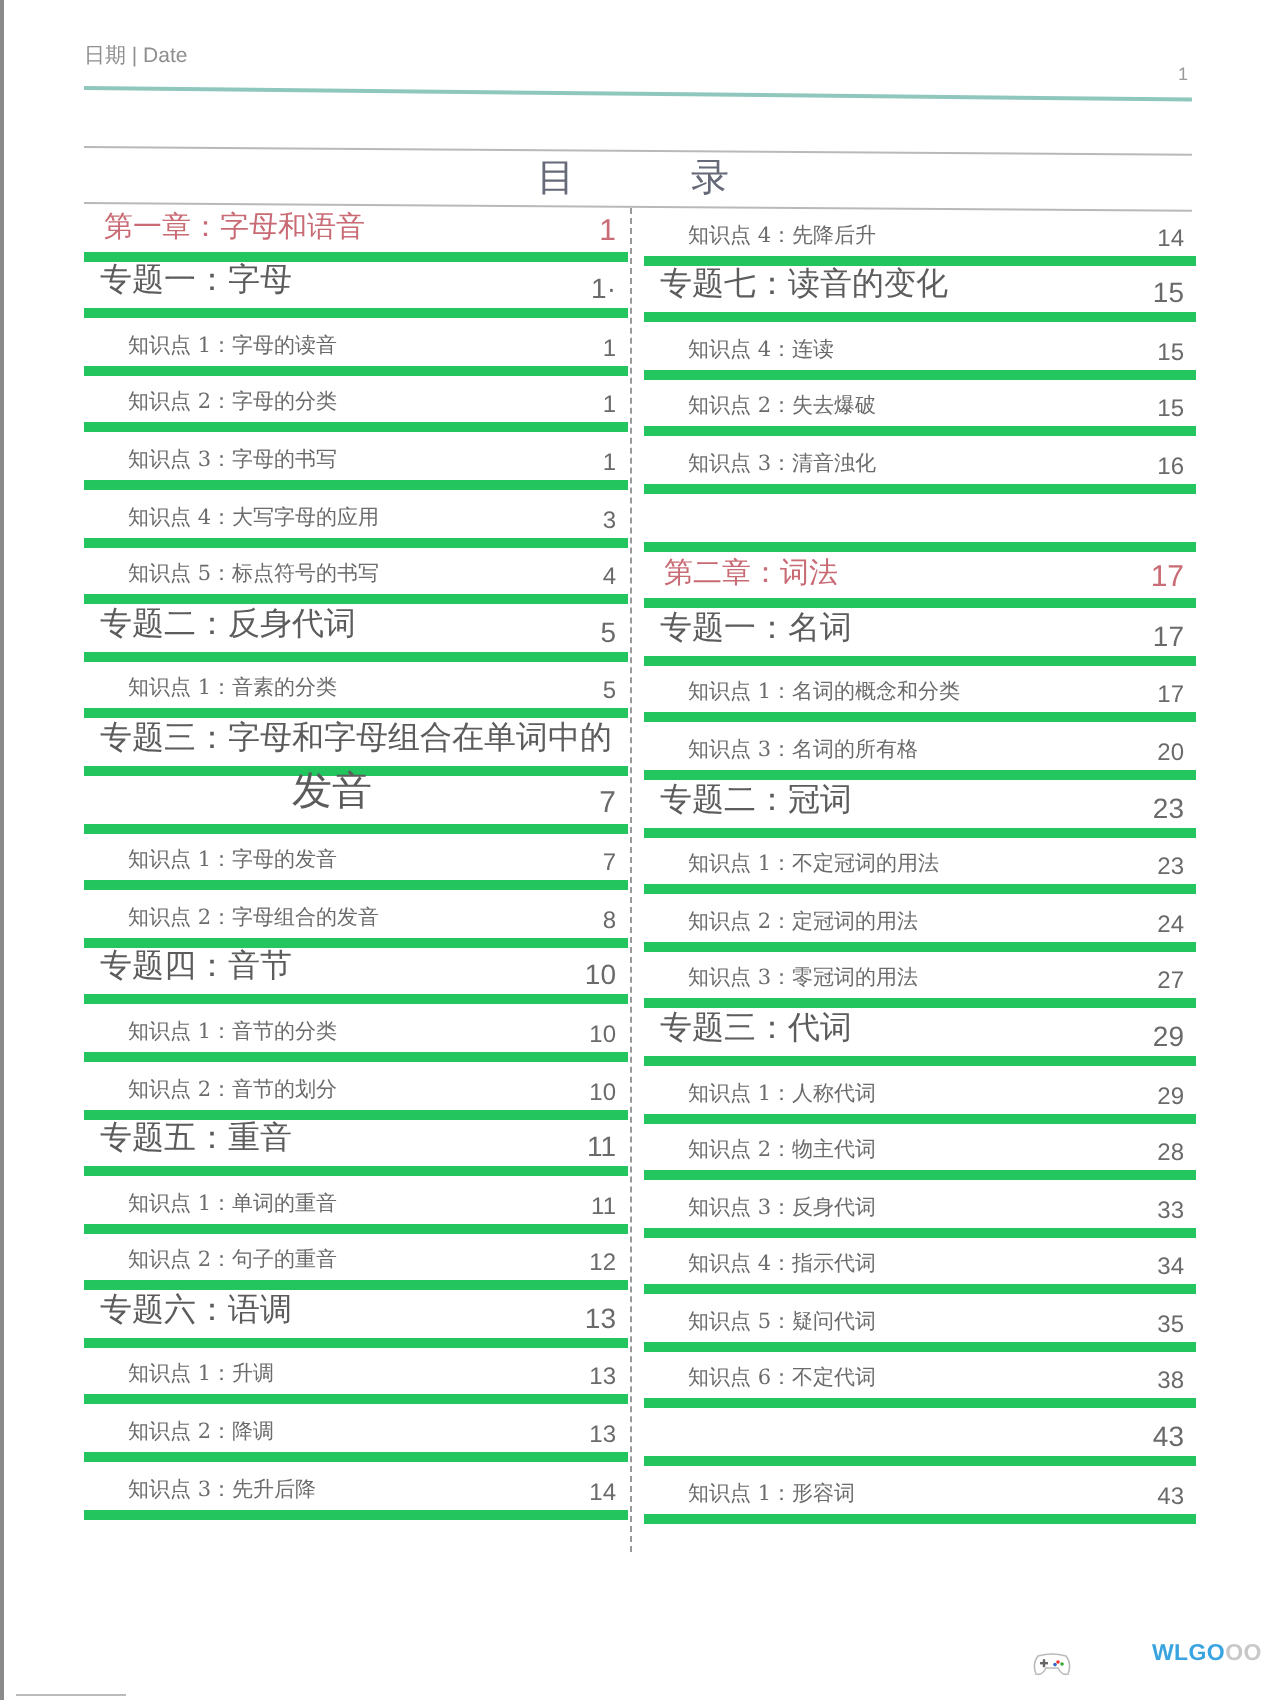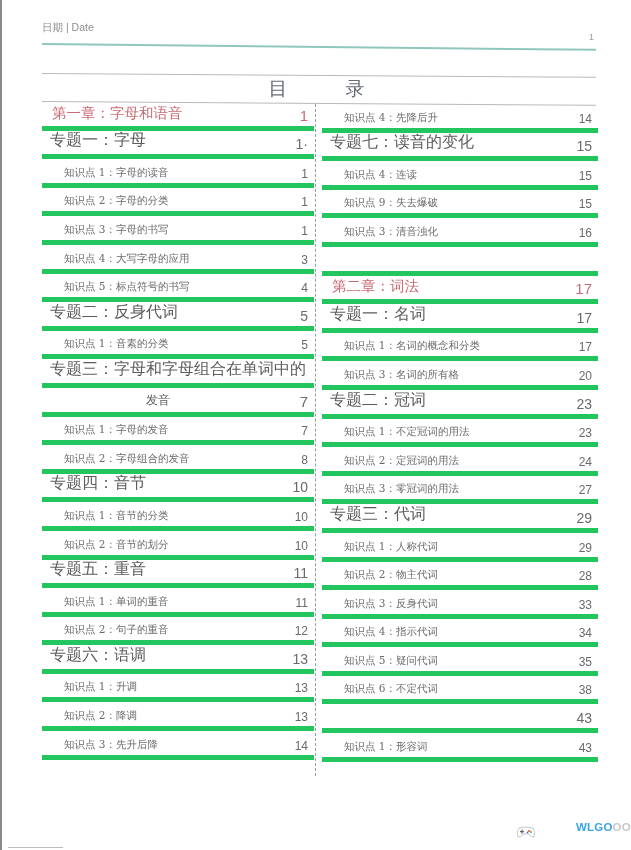--- a/index.html
+++ b/index.html
@@ -21,21 +21,21 @@
   .col { position: absolute; top: 102px; }
   .col-left { left: 42px; width: 272px; }
   .col-right { left: 322px; width: 276px; top: 104px; }
   .row { position: relative; height: 28.6px; border-bottom: 5px solid #22c55e; box-sizing: border-box; }
   .row .label { position: absolute; bottom: 3px; white-space: nowrap; font-family: "DejaVu Serif", serif; }
   .row .pg { position: absolute; right: 6px; bottom: 2px; font-family: "Liberation Sans", sans-serif; color: #6a6a6a; }
   .row.chapter .label { left: 10px; font-size: 14.5px; color: #c96b74; }
   .row.chapter .pg { font-size: 15px; color: #c96b74; }
   .row.topic .label { left: 8px; font-size: 16px; color: #5c5c5c; }
   .row.topic .pg { font-size: 14px; }
-  .row.topic-cont .label { left: 104px; font-size: 12px; color: #5c5c5c; margin-top: 12px; }
+  .row.topic-cont .label { left: 104px; font-size: 20px; color: #5c5c5c; margin-top: 12px; }
   .row.topic-cont .pg { font-size: 15px; }
   .row.point .label { left: 22px; font-size: 10.5px; color: #6b6b6b; }
   .row.point .pg { font-size: 12px; }
   .row.blank { }
   .watermark { position: absolute; left: 516px; top: 812px; width: 115px; height: 30px; }
   .watermark .wm-text { position: absolute; left: 20px; top: 9px; font-size: 11.5px; font-weight: bold; font-family: "Liberation Sans", sans-serif; color: #3aa4e0; letter-spacing: 0.2px; margin-left: 40px; }
   .watermark .wm-text .light { color: #c8c8c8; }
   .watermark .wm-pad { position: absolute; left: 0; top: 11px; }
   .bottom-stub { position: absolute; left: 8px; top: 847px; width: 55px; height: 1px; background: #bbb; }
 </style>
@@ -155,21 +155,21 @@
     </div>
     <div class="row topic">
       <span class="label">专题七：读音的变化</span>
       <span class="pg">15</span>
     </div>
     <div class="row point">
       <span class="label">知识点 4：连读</span>
       <span class="pg">15</span>
     </div>
     <div class="row point">
-      <span class="label">知识点 9：失去爆破</span>
+      <span class="label">知识点 2：失去爆破</span>
       <span class="pg">15</span>
     </div>
     <div class="row point">
       <span class="label">知识点 3：清音浊化</span>
       <span class="pg">16</span>
     </div>
     <div class="row blank">
       <span class="label"></span>
       <span class="pg"></span>
     </div>

